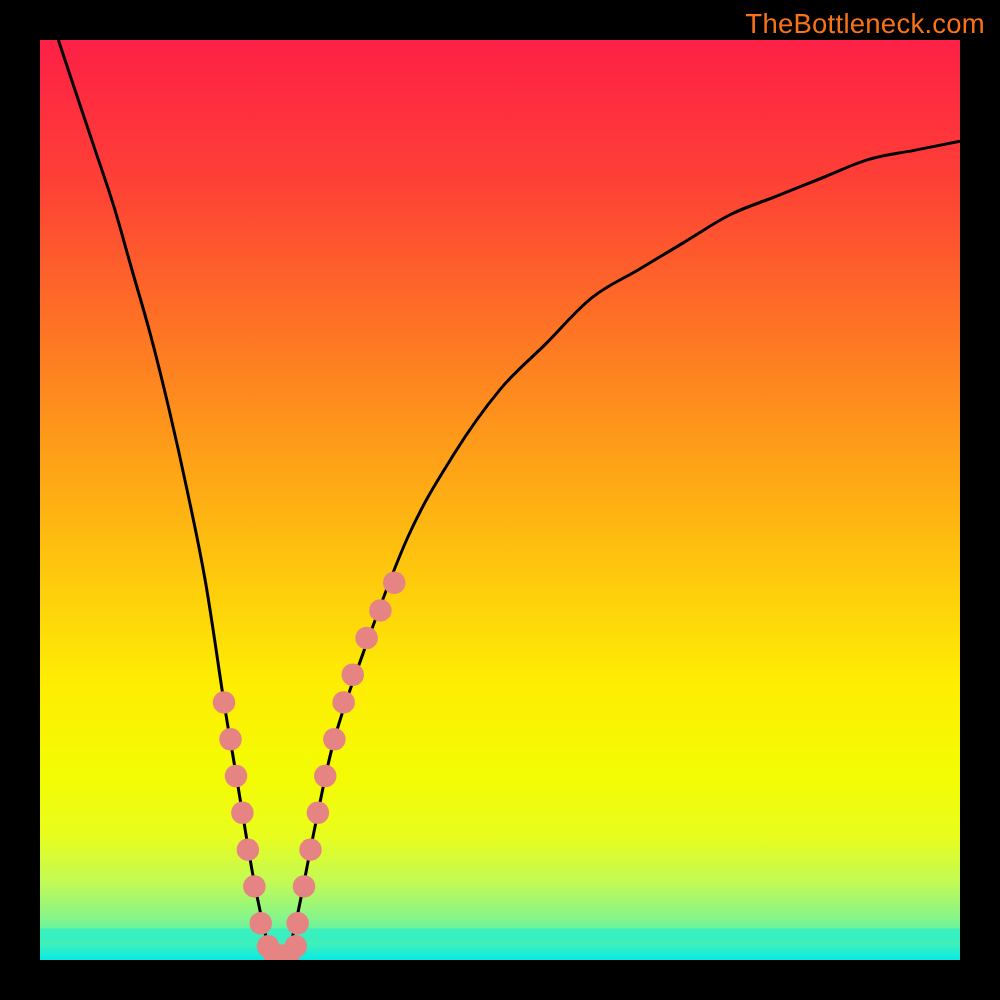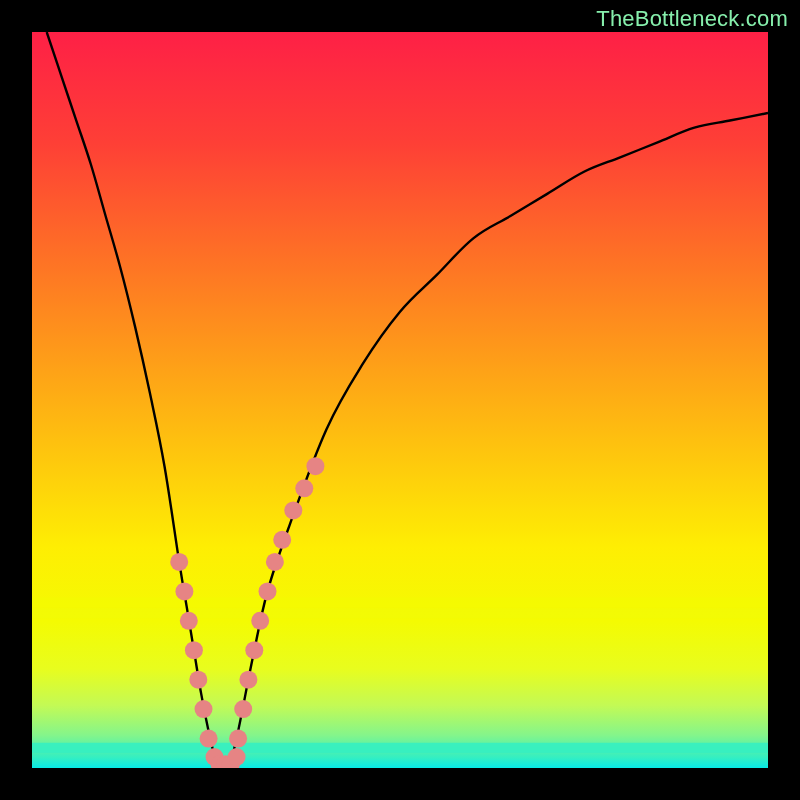--- a/index.html
+++ b/index.html
@@ -29,21 +29,21 @@
     position: absolute;
     left: 0;
     top: 0;
     width: 736px;
     height: 736px;
   }
   .watermark {
     position: absolute;
     top: 6px;
     right: 12px;
-    color: #86efac;
+    color: #f97316;
     font-size: 22px;
     letter-spacing: 0.2px;
   }
   .overlay-svg {
     position: absolute;
     left: 0;
     top: 0;
     width: 736px;
     height: 736px;
   }

